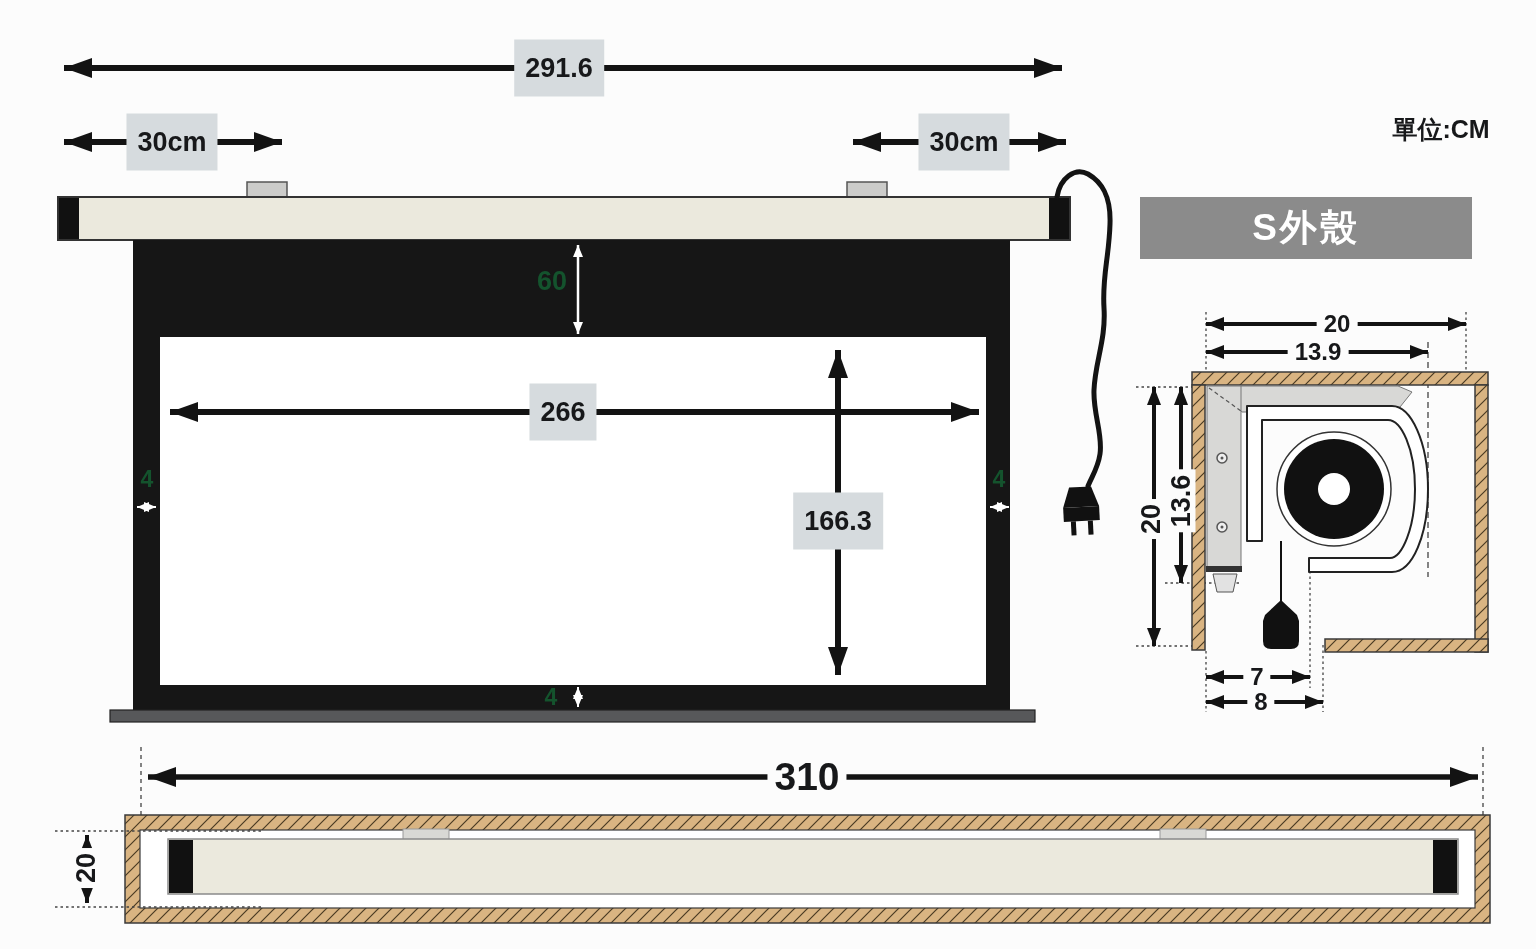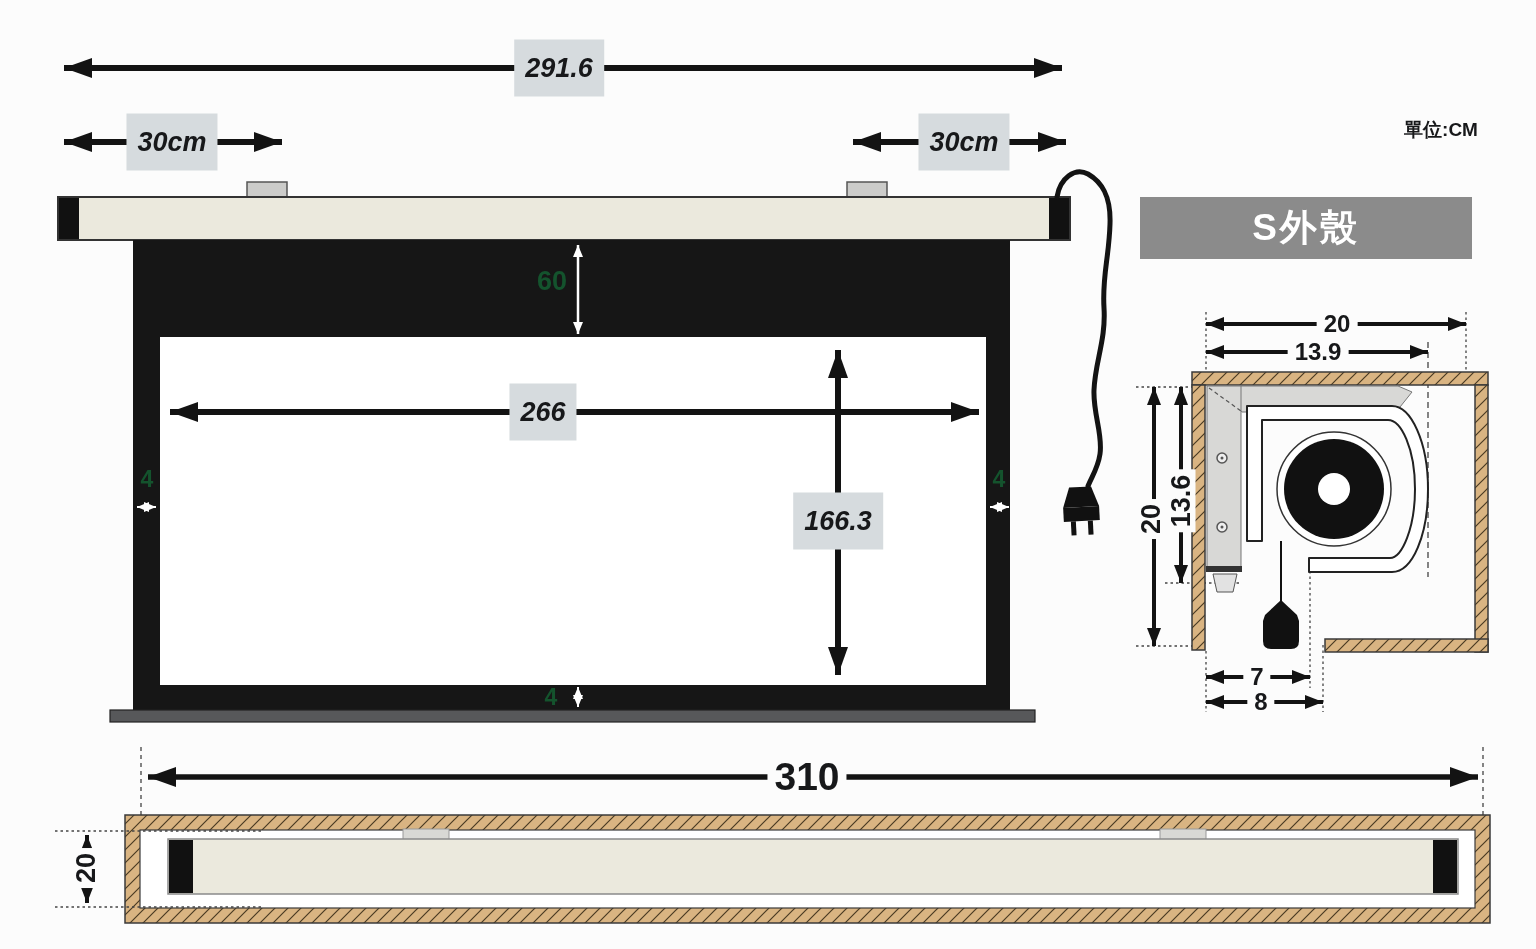--- a/index.html
+++ b/index.html
@@ -7,27 +7,27 @@
     position:relative;width:1536px;height:949px;background:#fcfcfc;
     font-family:"Liberation Sans","DejaVu Sans",sans-serif;overflow:hidden;
     margin:0 auto;
   }
   .stage svg{position:absolute;left:0;top:0;}
   .lbl{
     position:absolute;transform:translate(-50%,-50%);
     font-weight:700;color:#17181a;white-space:nowrap;line-height:1;
     text-align:center;
   }
-  .box{background:#d6dbde;padding:15px 11px;font-size:27px;font-style:italic;}
+  .box{background:#d6dbde;padding:15px 11px;font-size:27px;}
   .wbg{background:#fcfcfc;padding:1px 7px;font-size:24px;}
   .white{color:#14532d;background:none;font-size:27px;}
   .small{font-size:23px;}
   .rot{transform:translate(-50%,-50%) rotate(-90deg);background:#fcfcfc;padding:1px 5px;font-size:27px;}
   .title{font-size:48px;letter-spacing:0px;}
-  .unit{font-size:19px;text-align:center;}
+  .unit{font-size:25px;text-align:center;}
   .shellbox{
     position:absolute;left:1140px;top:197px;width:332px;height:62px;
     background:#8b8b8b;display:flex;align-items:center;justify-content:center;
     color:#fff;font-size:37px;font-weight:700;letter-spacing:3px;
   }
   .b310{font-size:39px;}
 </style>
 </head>
 <body>
 
@@ -165,21 +165,21 @@
 
   <div class="lbl unit" style="left:1441px;top:129px;">單位:CM</div>
   <div class="shellbox">
     <span>S外殼</span>
   </div>
 
   <div class="lbl box" style="left:559px;top:68px;">291.6</div>
   <div class="lbl box" style="left:172px;top:142px;">30cm</div>
   <div class="lbl box" style="left:964px;top:142px;">30cm</div>
   <div class="lbl white" style="left:552px;top:281px;">60</div>
-  <div class="lbl box" style="left:543px;top:412px;">266</div>
+  <div class="lbl box" style="left:563px;top:412px;">266</div>
   <div class="lbl box" style="left:838px;top:521px;">166.3</div>
   <div class="lbl white small" style="left:147px;top:479px;">4</div>
   <div class="lbl white small" style="left:999px;top:479px;">4</div>
   <div class="lbl white small" style="left:551px;top:697px;">4</div>
 
   <div class="lbl wbg" style="left:1337px;top:324px;">20</div>
   <div class="lbl wbg" style="left:1318px;top:352px;">13.9</div>
   <div class="lbl rot" style="left:1151px;top:519px;">20</div>
   <div class="lbl rot" style="left:1181px;top:501px;">13.6</div>
   <div class="lbl wbg" style="left:1257px;top:677px;">7</div>

